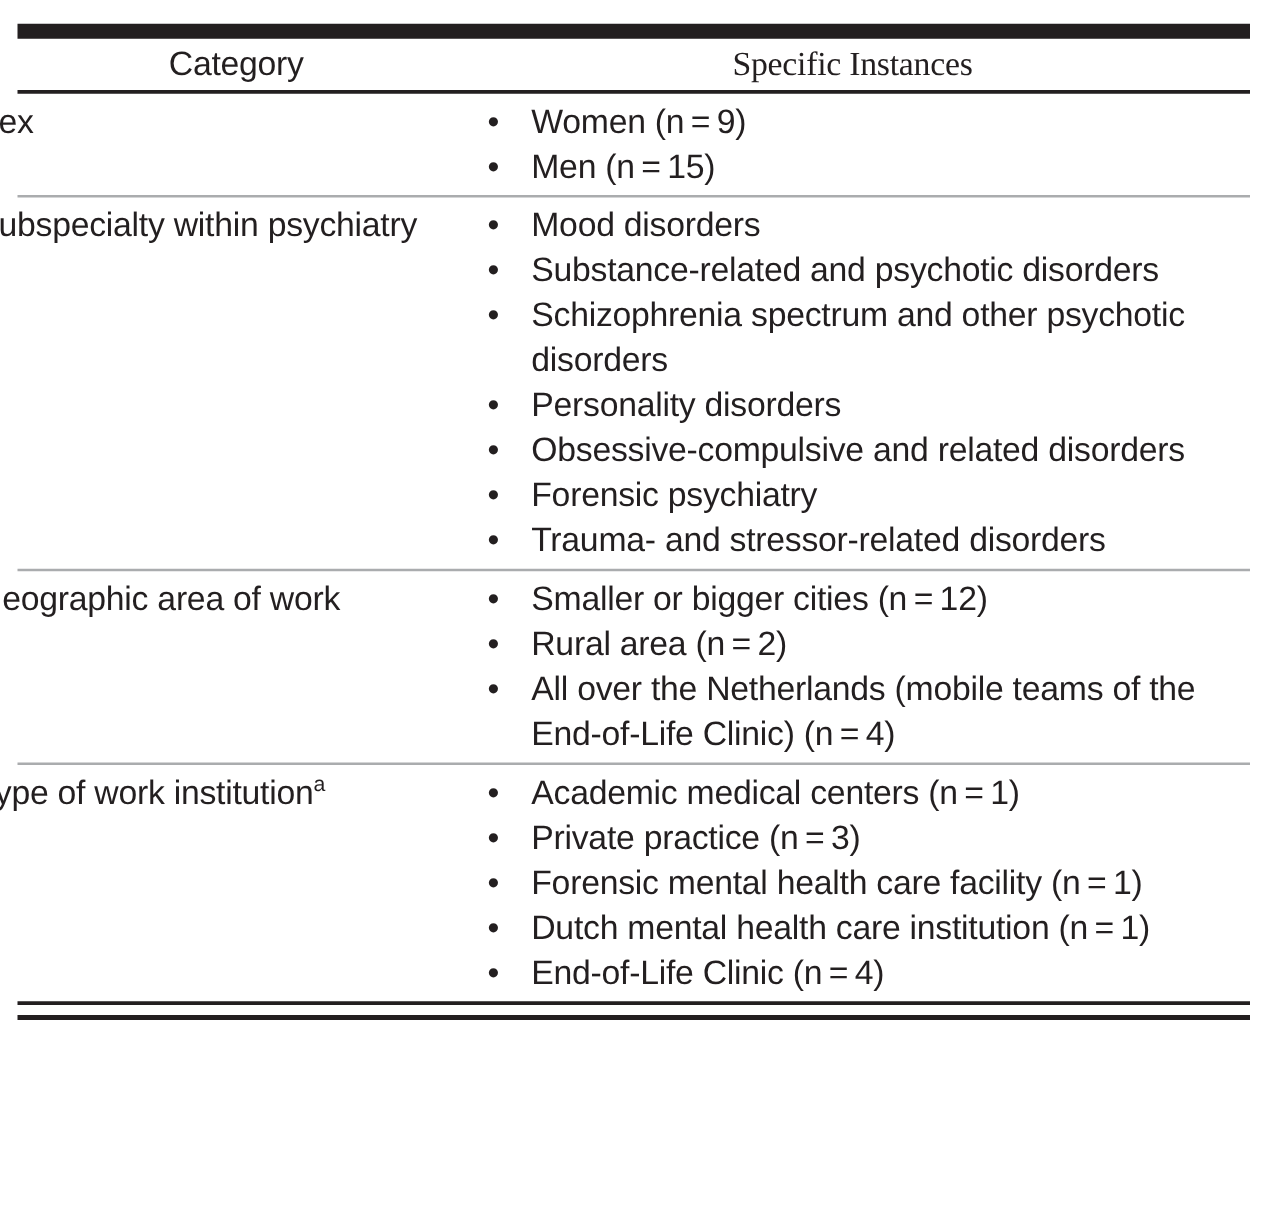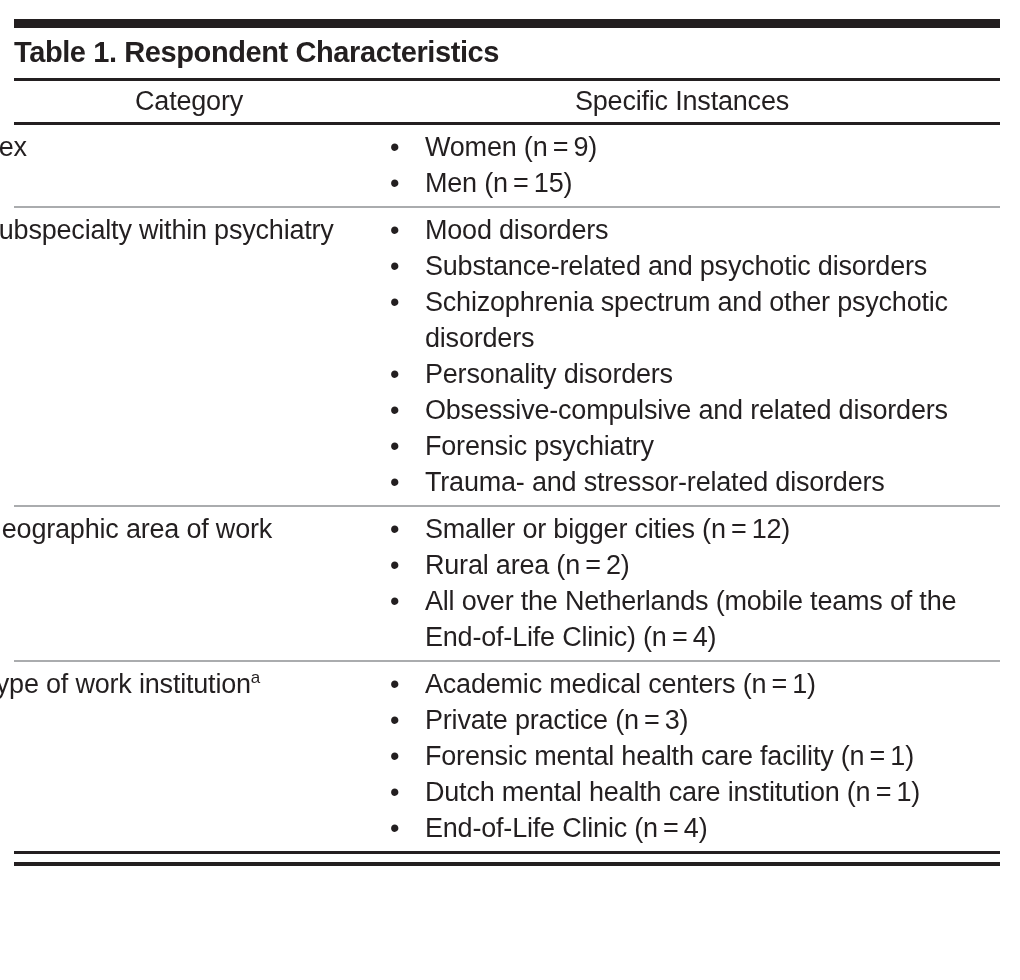--- a/index.html
+++ b/index.html
@@ -34,21 +34,21 @@
   table.resp th {
     font-size: 27px;
     font-weight: 400;
     letter-spacing: -0.2px;
     padding: 2px 0 3px 0;
     line-height: 36px;
     border-bottom: 3px solid #231f20;
     vertical-align: middle;
   }
   th.cat-h { text-align: center; width: 350px; }
-  th.inst-h { text-align: center; }
+  th.inst-h { text-align: center; font-family: Liberation Serif, serif; }
   table.resp td {
     vertical-align: top;
     font-size: 27px;
     letter-spacing: -0.2px;
     line-height: 36px;
     padding: 4px 0 5px 0;
     border-bottom: 2px solid #aaacae;
   }
   table.resp tbody tr:last-child td { border-bottom: 3px solid #231f20; }
   td.cat {
@@ -94,21 +94,20 @@
   }
 </style>
 </head>
 <body>
 
 <div class="page">
   <div class="content">
 
     <div class="rule-top"></div>
 
-    <div class="title">Table 1. Respondent Characteristics</div>
 
     <table class="resp">
       <thead>
         <tr>
           <th class="cat-h">Category</th>
           <th class="inst-h">Specific Instances</th>
         </tr>
       </thead>
       <tbody>
 

